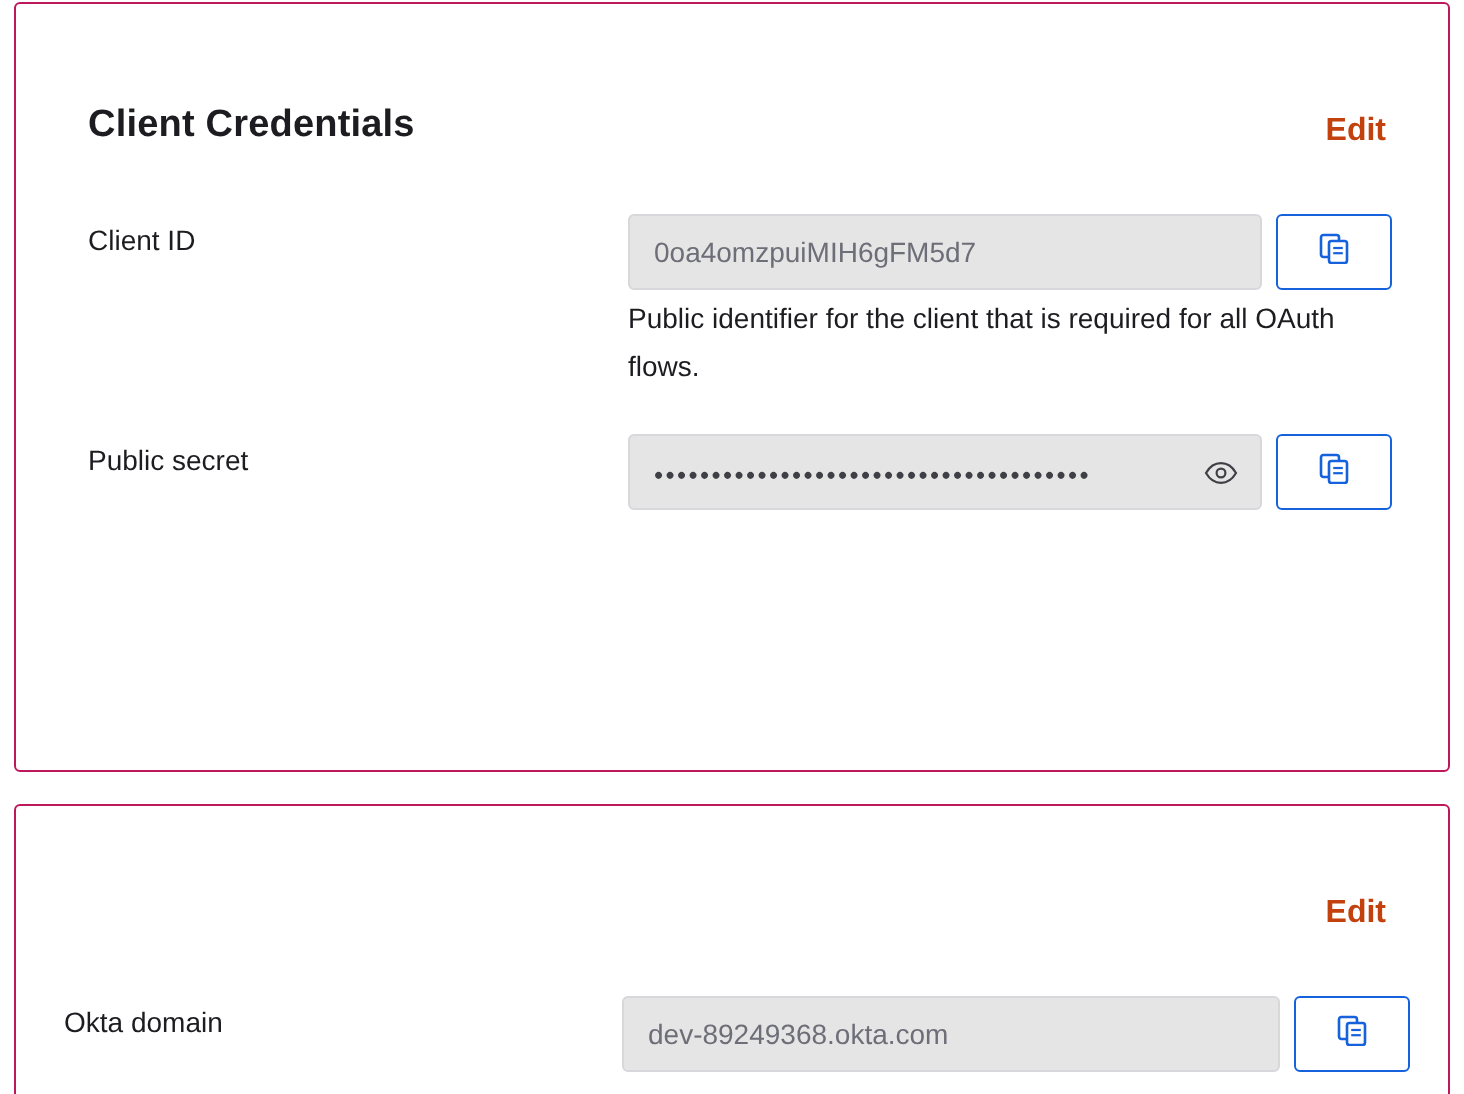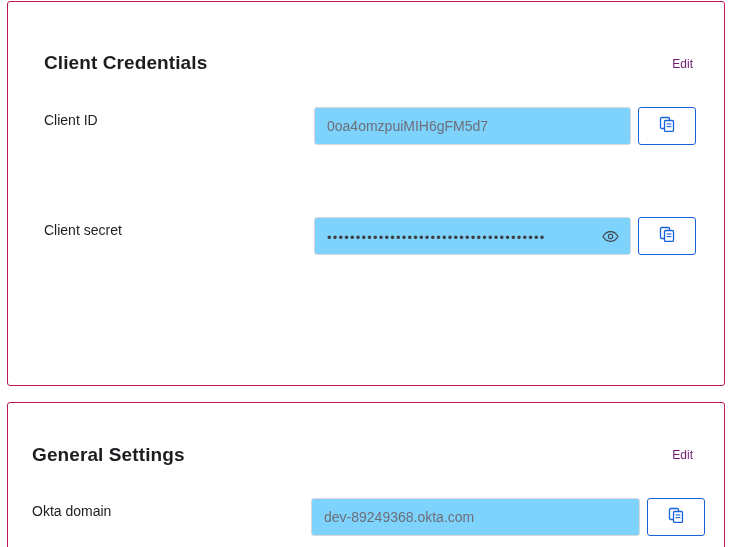--- a/index.html
+++ b/index.html
@@ -37,39 +37,40 @@
   }
   .section-title {
     position: absolute;
     font-size: 19px;
     font-weight: bold;
     color: #1d1d21;
     letter-spacing: 0.1px;
   }
   .edit-link {
     position: absolute;
-    font-size: 12px;
-    color: #701a75;
+    font-size: 16px;
+    color: #c2410c;
     cursor: pointer;
     text-decoration: none;
+    font-weight: bold;
   }
 
   .field-label {
     position: absolute;
     font-size: 14px;
     color: #1d1d21;
   }
   .input-wrap {
     position: absolute;
     display: flex;
     align-items: center;
   }
   .readonly-input {
     height: 38px;
-    background: #7dd3fc;
+    background: #e5e5e5;
     border: 1px solid #d7d7dc;
     border-radius: 3px;
     display: flex;
     align-items: center;
     padding: 0 10px 0 12px;
     box-sizing: border-box;
     font-size: 14px;
     color: #6e6e78;
     position: relative;
   }
@@ -140,22 +141,23 @@
           <svg width="16" height="16" viewBox="0 0 16 16" fill="none" aria-hidden="true">
             <rect x="1.5" y="1.5" width="9" height="11" rx="1.2" stroke="#1662dd" stroke-width="1.3"></rect>
             <rect x="5.5" y="4.5" width="9" height="11" rx="1.2" fill="#ffffff" stroke="#1662dd" stroke-width="1.3"></rect>
             <line x1="7.6" y1="8" x2="12.4" y2="8" stroke="#1662dd" stroke-width="1.1"></line>
             <line x1="7.6" y1="10.6" x2="12.4" y2="10.6" stroke="#1662dd" stroke-width="1.1"></line>
           </svg>
         </span>
       </div>
     </div>
 
-
-    <div class="field-label" style="left:36px; top:220px;">Client secret</div>
+    <div class="help-text w1" style="left:306px; top:145px;">Public identifier for the client that is required for all OAuth flows.</div>
+
+    <div class="field-label" style="left:36px; top:220px;">Public secret</div>
 
     <div class="input-wrap" style="left:306px; top:215px;">
       <div class="readonly-input" style="width:317px;">
         <span class="val secret-dots">••••••••••••••••••••••••••••••••••••••</span>
         <span class="eye-btn">
           <svg width="17" height="13" viewBox="0 0 17 13" fill="none" aria-hidden="true">
             <path d="M1 6.5C2.9 3.2 5.5 1.6 8.5 1.6S14.1 3.2 16 6.5c-1.9 3.3-4.5 4.9-7.5 4.9S2.9 9.8 1 6.5Z" stroke="#3f3f46" stroke-width="1.1"></path>
             <circle cx="8.5" cy="6.5" r="2.2" stroke="#3f3f46" stroke-width="1.1"></circle>
           </svg>
         </span>
@@ -169,21 +171,20 @@
             <line x1="7.6" y1="10.6" x2="12.4" y2="10.6" stroke="#1662dd" stroke-width="1.1"></line>
           </svg>
         </span>
       </div>
     </div>
 
   </div>
 
   <div class="card card-general">
 
-    <div class="section-title" style="left:24px; top:41px;">General Settings</div>
 
     <div class="edit-link" style="right:31px; top:45px;">Edit</div>
 
     <div class="field-label" style="left:24px; top:100px;text-align:right;">Okta domain</div>
 
     <div class="input-wrap" style="left:303px; top:95px;">
       <div class="readonly-input" style="width:329px;">
         <span class="val">dev-89249368.okta.com</span>
       </div>
       <div class="copy-btn">

